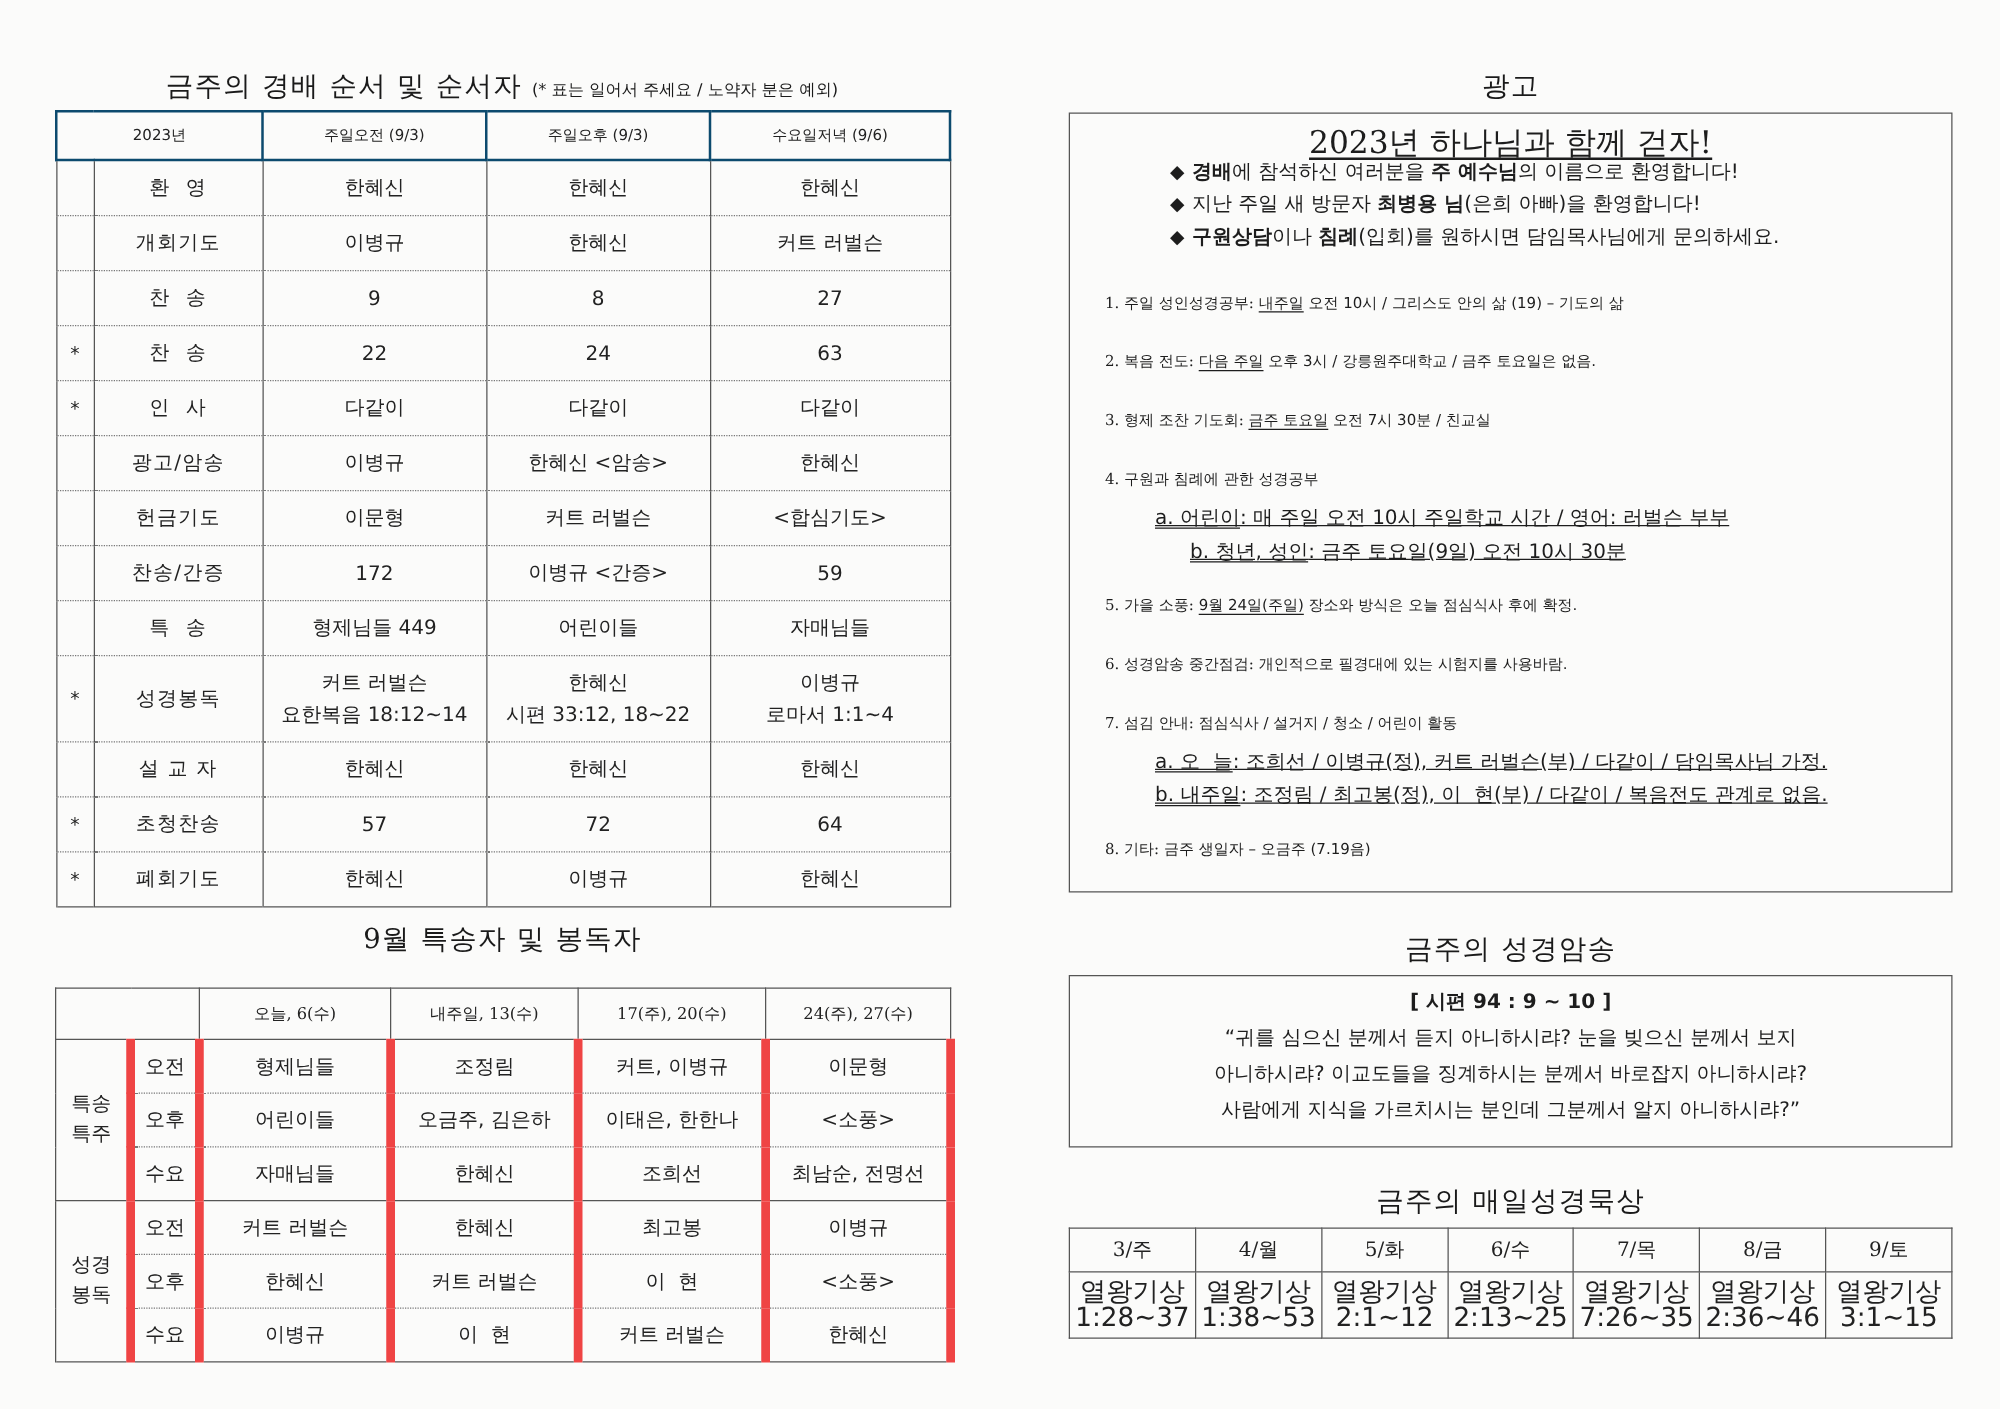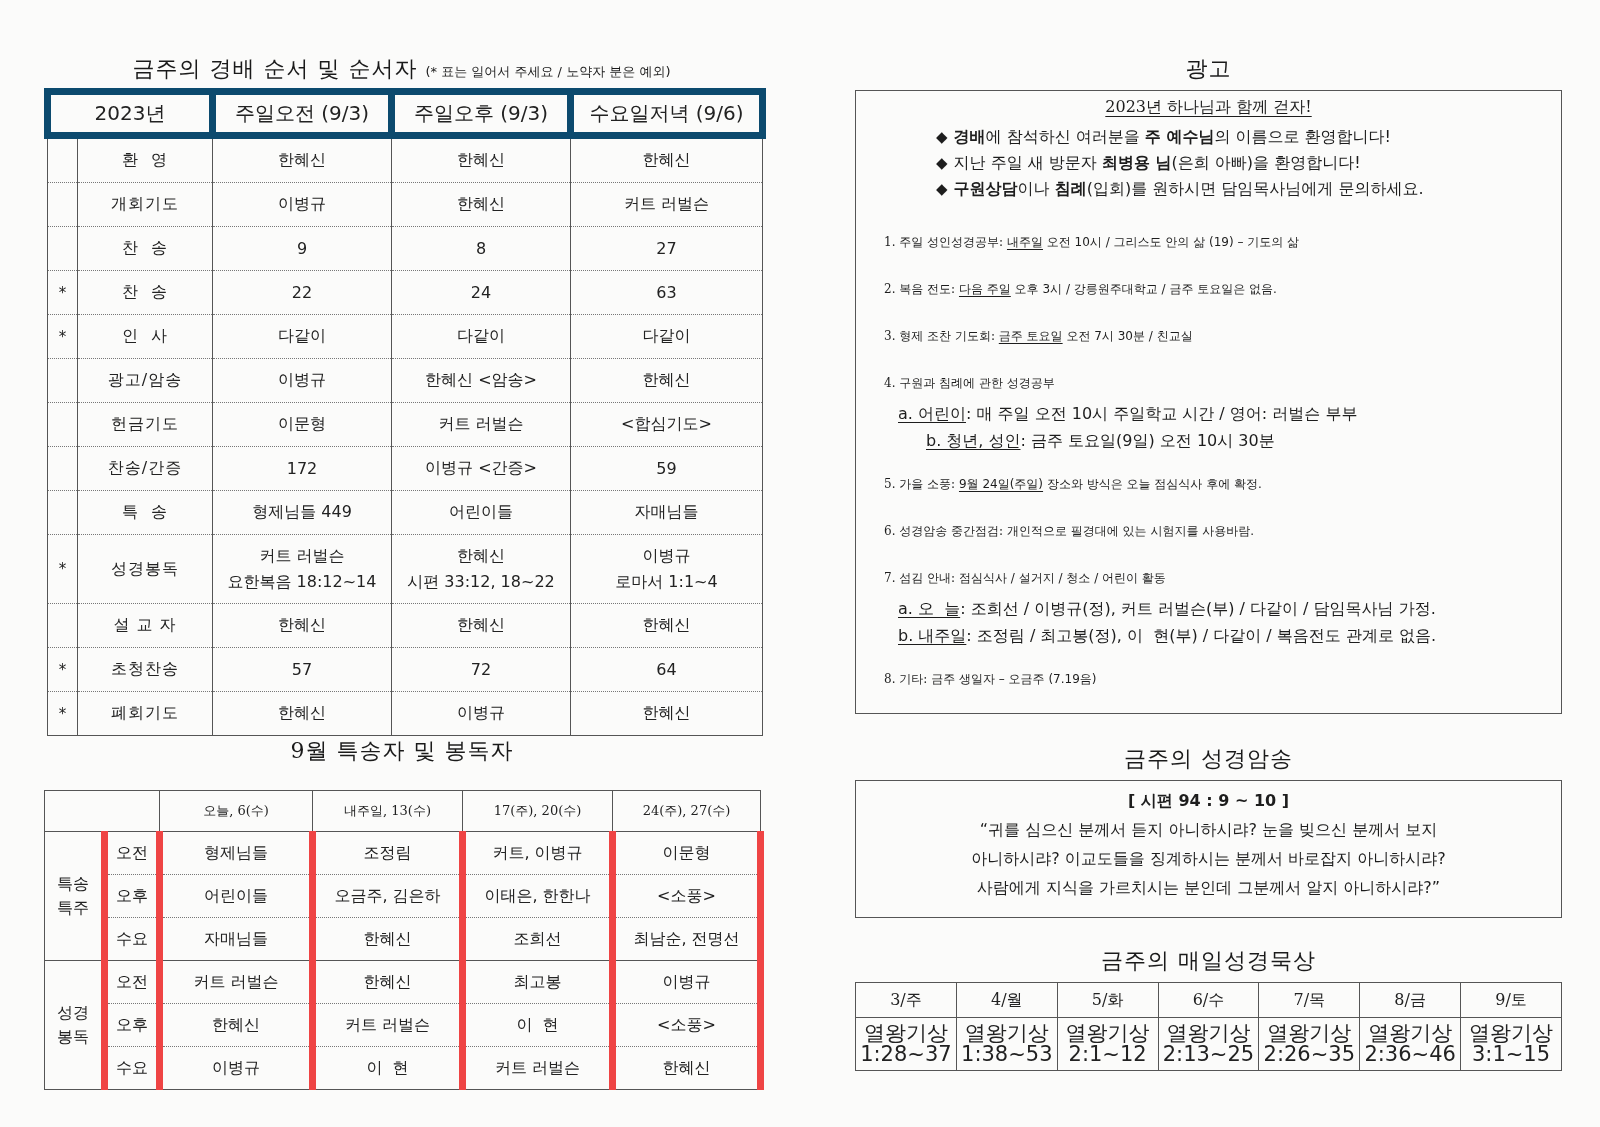--- a/index.html
+++ b/index.html
@@ -16,51 +16,51 @@
     font-family: "DejaVu Serif", serif;
     font-size: 22px; letter-spacing: 1px; color: #1a1a1a;
   }
   .sec-title .sub { font-family: "DejaVu Sans", sans-serif; font-size: 13px; letter-spacing: 0; }
 
   table { border-collapse: collapse; position: absolute; table-layout: fixed; }
   td, th { font-weight: normal; text-align: center; vertical-align: middle; font-size: 16px; color: #222; }
 
   
   #order { left: 44px; top: 88px; width: 715px; border: 1.5px solid #555; }
-  #order th { height: 35px; border: 7px solid #0c4a6e; font-size: 20px; }
+  #order th { height: 35px; border: 2px solid #0c4a6e; font-size: 12px; }
   #order td { height: 41px; border-left: 1px solid #555; border-right: 1px solid #555; border-bottom: 1px dotted #777; }
   #order tr.tall td { height: 66px; line-height: 26px; }
   #order td.star { font-size: 15px; }
   #order td.role { letter-spacing: 1px; }
 
   
   #sept { left: 44px; top: 790px; width: 716px; border: 1.5px solid #555; }
   #sept th { height: 38px; border: 1px solid #555; font-family: "DejaVu Serif", serif; font-size: 13px; }
   #sept td { height: 40px; border-left: 1px solid #555; border-right: 7px solid #ef4444; border-bottom: 1px dotted #777; margin-left: 36px; }
   #sept tr.grp-end td { border-bottom: 1.5px solid #555; }
   #sept td.group { font-family: Liberation Serif, serif; line-height: 24px; border-bottom: 1.5px solid #555; }
   #sept td.slot { font-family: "DejaVu Serif", serif; }
 
   
   #ad-box {
     position: absolute; left: 855px; top: 90px; width: 707px; height: 624px;
     border: 1.5px solid #555; box-sizing: border-box;
   }
   #ad-headline {
     position: absolute; left: 0; right: 0; top: 6px; text-align: center;
-    font-family: "DejaVu Serif", serif; font-size: 16px;
+    font-family: "DejaVu Serif", serif; font-size: 25px;
   }
   #ad-headline span { text-decoration: underline; text-underline-offset: 4px; }
   .welcome { position: absolute; left: 80px; font-size: 16px; }
   .welcome b { font-weight: bold; }
   .diamond { font-size: 15px; margin-right: 6px; }
   .item { position: absolute; left: 28px; font-size: 12px; white-space: nowrap; }
   .item .lbl { font-family: "DejaVu Serif", serif; }
   .item u { text-underline-offset: 3px; }
-  .subitem { position: absolute; left: 42px; font-size: 16px; white-space: nowrap; }
+  .subitem { position: absolute; left: 68px; font-size: 16px; white-space: nowrap; text-decoration: underline; }
   .subitem u { text-underline-offset: 3px; }
 
   
   #verse-box {
     position: absolute; left: 855px; top: 780px; width: 707px; height: 138px;
     border: 1.5px solid #555; box-sizing: border-box; text-align: center;
   }
   #verse-ref { margin-top: 10px; font-weight: bold; font-size: 16px; }
   .verse-line { font-size: 16px; margin-top: 8px; }
 
@@ -369,21 +369,21 @@
       <td>
           <div>열왕기상</div>
           <div>2:1~12</div>
         </td>
       <td>
           <div>열왕기상</div>
           <div>2:13~25</div>
         </td>
       <td>
           <div>열왕기상</div>
-          <div>2:26~35</div>
+          <div>7:26~35</div>
         </td>
       <td>
           <div>열왕기상</div>
           <div>2:36~46</div>
         </td>
       <td>
           <div>열왕기상</div>
           <div>3:1~15</div>
         </td>
     </tr>

